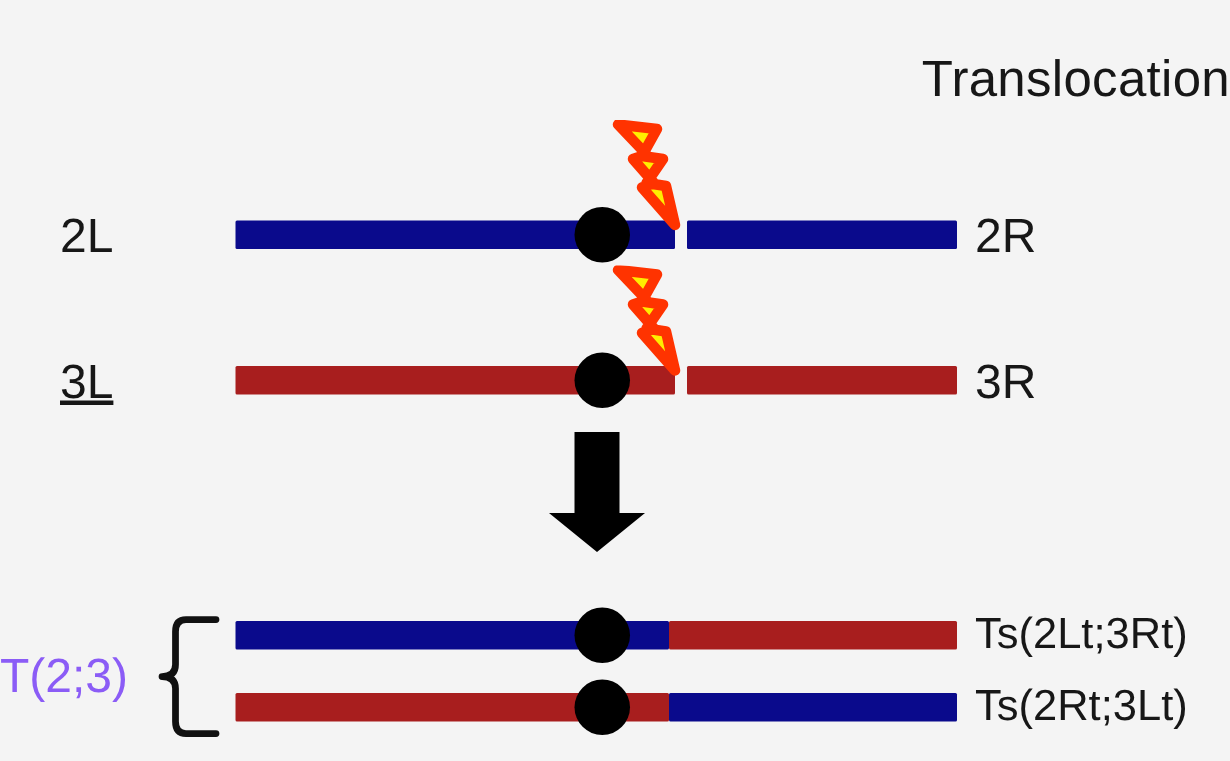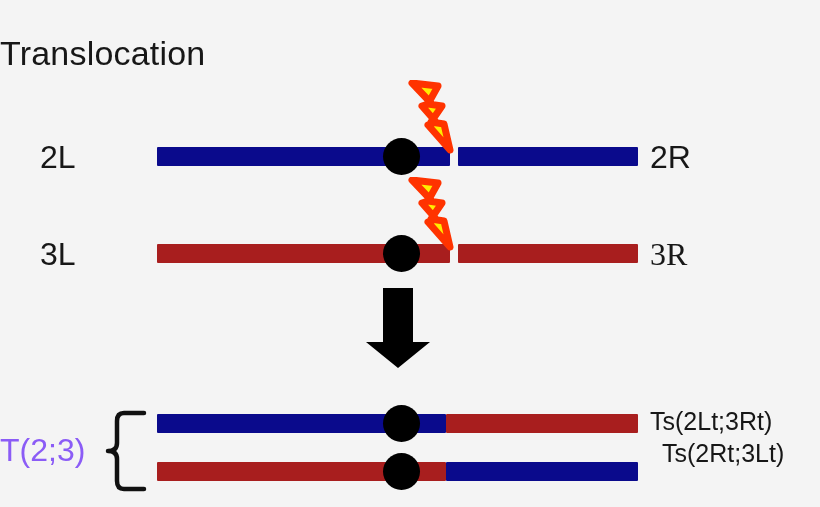--- a/index.html
+++ b/index.html
@@ -19,21 +19,21 @@
     height: 507px;
     background: #f4f4f4;
   }
 
   
   .title {
     position: absolute;
     left: 0;
     top: 34px;
     width: 820px;
-    text-align: left;
+    text-align: right;
     font-size: 34px;
     color: #171717;
     letter-spacing: 0.2px;
     white-space: nowrap;
   }
 
   
   .arm {
     position: absolute;
     height: 19px;
@@ -95,21 +95,21 @@
     font-size: 32px;
     color: #8b5cf6;
     white-space: nowrap;
     line-height: 1;
   }
 
   
   .result-label {
     position: absolute;
     left: 650px;
-    font-size: 25px;
+    font-size: 29px;
     color: #171717;
     white-space: nowrap;
     line-height: 1;
   }
 </style>
 </head>
 <body>
 
 <div id="diagram">
 
@@ -124,29 +124,29 @@
   <div class="centromere" style="left: 383px; top: 138px;"></div>
 
   <div class="side-label right" style="left: 650px; top: 141px;">2R</div>
 
   <div class="bolt" style="left: 398px; top: 80px;">
     <svg viewBox="0 0 62 74" width="62" height="74">
       <polygon points="14,3 40,6 30,24 44,26 33,42 46,44 52,70 30,45 38,42 24,26 33,23" fill="#FFEE00" stroke="#FF3300" stroke-width="7" stroke-linejoin="round" stroke-linecap="round"></polygon>
     </svg>
   </div>
 
-  <div class="side-label left" style="left: 40px; top: 238px; width: 100px;">3L</div>
+  <div class="side-label left" style="left: 40px; top: 238px; width: 100px; text-decoration: underline;">3L</div>
 
   <div class="arm red" style="left: 157px; top: 244px; width: 293px;"></div>
 
   <div class="arm red" style="left: 458px; top: 244px; width: 180px;"></div>
 
   <div class="centromere" style="left: 383px; top: 235px;"></div>
 
-  <div class="side-label right" style="left: 650px; top: 238px; font-family: Liberation Serif, serif;">3R</div>
+  <div class="side-label right" style="left: 650px; top: 238px;">3R</div>
 
   <div class="bolt" style="left: 398px; top: 177px;">
     <svg viewBox="0 0 62 74" width="62" height="74">
       <polygon points="14,3 40,6 30,24 44,26 33,42 46,44 52,70 30,45 38,42 24,26 33,23" fill="#FFEE00" stroke="#FF3300" stroke-width="7" stroke-linejoin="round" stroke-linecap="round"></polygon>
     </svg>
   </div>
 
   <div class="big-arrow">
     <svg viewBox="0 0 72 84" width="72" height="84">
       <polygon points="21,2 51,2 51,56 68,56 36,82 4,56 21,56" fill="#000000"></polygon>
@@ -162,15 +162,15 @@
   </div>
 
   <div class="arm blue" style="left: 157px; top: 414px; width: 289px;"></div>
   <div class="arm red" style="left: 446px; top: 414px; width: 192px;"></div>
   <div class="centromere" style="left: 383px; top: 405px;"></div>
   <div class="result-label" style="top: 409px;">Ts(2Lt;3Rt)</div>
 
   <div class="arm red" style="left: 157px; top: 462px; width: 289px;"></div>
   <div class="arm blue" style="left: 446px; top: 462px; width: 192px;"></div>
   <div class="centromere" style="left: 383px; top: 453px;"></div>
-  <div class="result-label" style="top: 441px; margin-left: 12px;">Ts(2Rt;3Lt)</div>
+  <div class="result-label" style="top: 457px;">Ts(2Rt;3Lt)</div>
 
 </div>
 
 </body></html>

